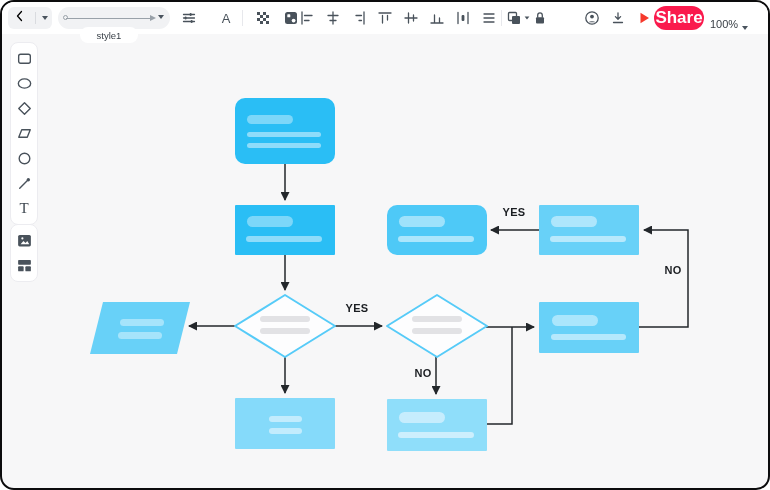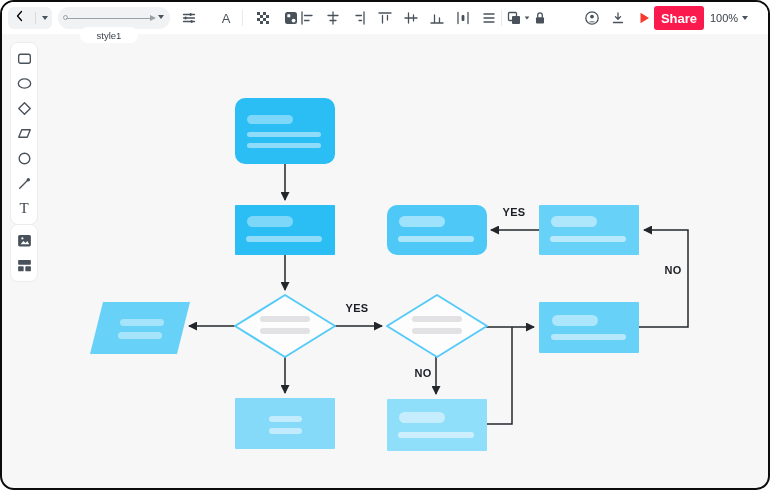--- a/index.html
+++ b/index.html
@@ -17,22 +17,22 @@
   .style-pill .conn-line { position:absolute; left:8px; width:86px; top:10.5px; height:1px; background:#99a1a9; }
   .style-pill .conn-dot { position:absolute; left:5px; top:8px; width:5px; height:5px; border:1px solid #99a1a9; border-radius:50%; background:#f1f2f4; }
   .style-pill .conn-arrow { position:absolute; left:92px; top:7.5px; width:0; height:0; border-left:6px solid #99a1a9; border-top:3.5px solid transparent; border-bottom:3.5px solid transparent; }
   .style-pill .style-oval { position:absolute; left:22px; top:20px; width:58px; height:16px; background:#fff; border-radius:8px; display:flex; align-items:center; justify-content:center; font-size:9.5px; color:#394048; }
   .style-pill .caret { position:absolute; right:6px; top:8px; }
   .icon-btn { position:absolute; top:4px; width:24px; height:24px; display:flex; align-items:center; justify-content:center; color:#49525b; cursor:pointer; }
   .icon-btn svg { display:block; }
   .tb-divider { position:absolute; top:8px; width:1px; height:16px; background:#e7e8ec; }
   .glyphA { font-size:13px; font-weight:500; color:#49525b; line-height:1; }
   .share-btn { position:absolute; left:652px; top:4px; width:50px; height:24px; background:var(--share-red); color:#fff;
-    border:none; border-radius:3px; font-size:13px; font-weight:bold; font-family:"Liberation Sans",sans-serif; cursor:pointer; }
-  .zoom-ctl { position:absolute; left:708px; top:4px; height:24px; display:flex; align-items:center; gap:4px;
+    border:none; border-radius:12px; font-size:17px; font-weight:bold; font-family:"Liberation Sans",sans-serif; cursor:pointer; }
+  .zoom-ctl { position:absolute; left:708px; top:4px; height:24px; display:flex; align-items:flex-end; gap:4px;
     font-size:11px; color:#3a4047; cursor:pointer; }
   .caret-shape { width:0; height:0; border-left:3.5px solid transparent; border-right:3.5px solid transparent; border-top:4.5px solid #4a545e; display:inline-block; }
   
   .shape-panel { position:absolute; left:8px; width:28px; background:#fff; border:1px solid #ececf0; border-radius:8px; z-index:5;
     display:flex; flex-direction:column; align-items:center; padding:3px 0; }
   #panel-primary { top:40px; }
   #panel-secondary { top:222px; }
   .tool-btn { width:24px; height:25px; display:flex; align-items:center; justify-content:center; color:#49525b; cursor:pointer; }
   .glyphT { font-family:"Liberation Serif", serif; font-size:15px; color:#3e4750; line-height:1; }
   

